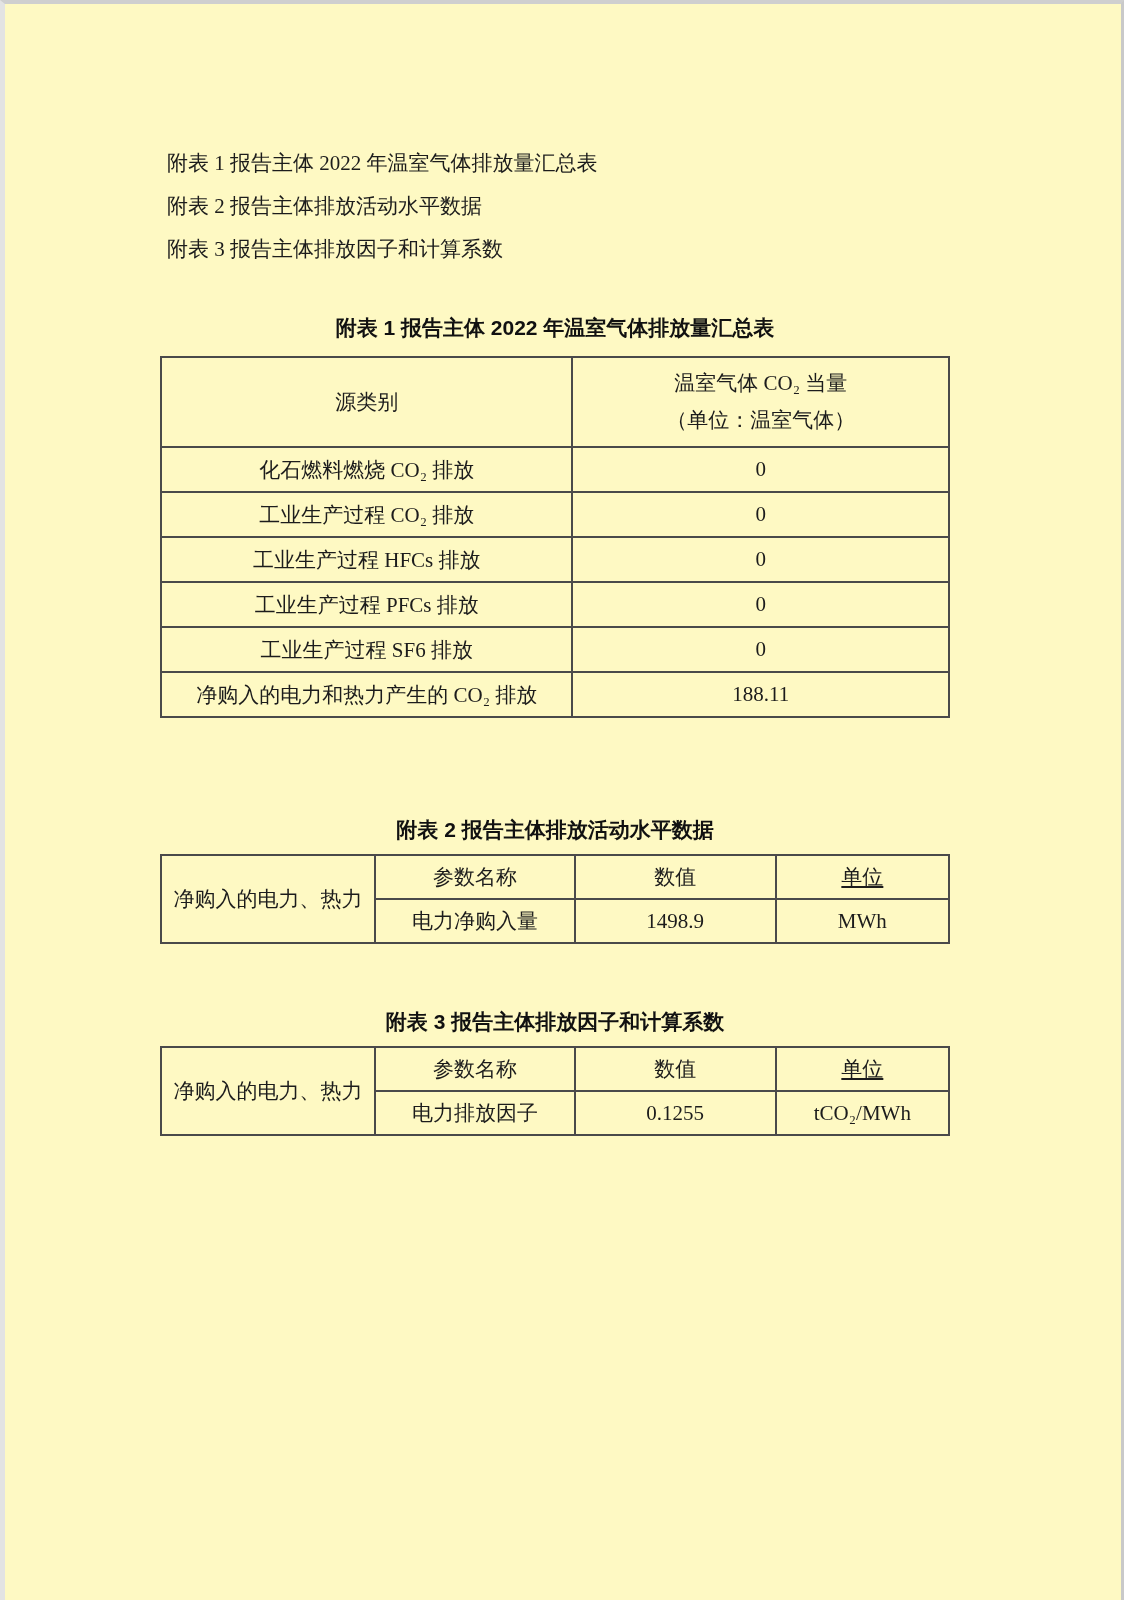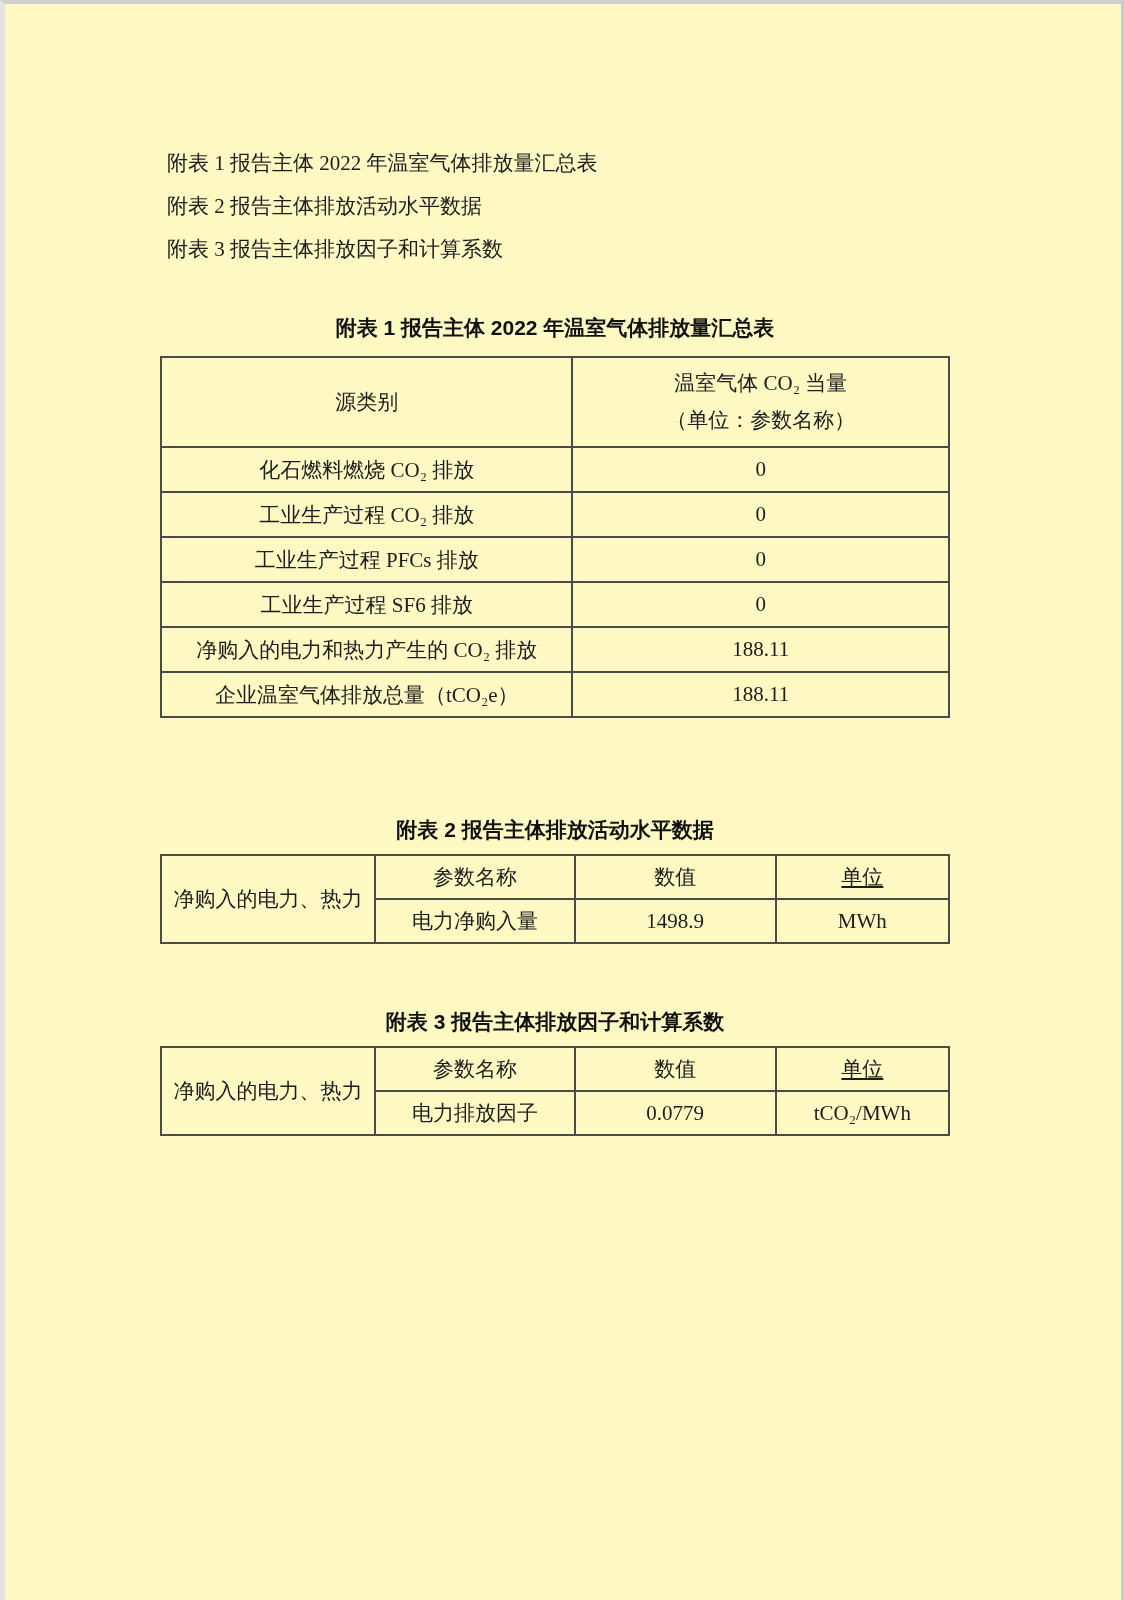--- a/index.html
+++ b/index.html
@@ -94,45 +94,45 @@
   </div>
 
   <div class="tbl-title" id="title-1">附表 1  报告主体 2022 年温室气体排放量汇总表</div>
 
   <table class="doc" id="table-1">
     <tbody>
       <tr class="hdr-row">
         <th class="col-source">源类别</th>
         <th class="col-value hdr-two-line">
           <div class="line">温室气体 CO₂ 当量</div>
-          <div class="line">（单位：参数名称）</div>
+          <div class="line">（单位：温室气体）</div>
         </th>
       </tr>
       <tr class="data-row">
         <td>化石燃料燃烧 CO₂ 排放</td>
         <td>0</td>
       </tr>
       <tr class="data-row">
         <td>工业生产过程 CO₂ 排放</td>
+        <td>0</td>
+      </tr>
+      <tr class="data-row">
+        <td>工业生产过程 HFCs 排放</td>
         <td>0</td>
       </tr>
       <tr class="data-row">
         <td>工业生产过程 PFCs 排放</td>
         <td>0</td>
       </tr>
       <tr class="data-row">
         <td>工业生产过程 SF6 排放</td>
         <td>0</td>
       </tr>
       <tr class="data-row">
         <td>净购入的电力和热力产生的 CO₂ 排放</td>
-        <td>188.11</td>
-      </tr>
-      <tr class="data-row">
-        <td>企业温室气体排放总量（tCO₂e）</td>
         <td>188.11</td>
       </tr>
     </tbody>
   </table>
 
   <div class="tbl-title" id="title-2">附表 2  报告主体排放活动水平数据</div>
 
   <table class="doc" id="table-2">
     <tbody>
       <tr>
@@ -154,19 +154,19 @@
   <table class="doc" id="table-3">
     <tbody>
       <tr>
         <td class="col-cat cat-cell" rowspan="2">净购入的电力、热力</td>
         <th class="col-param">参数名称</th>
         <th class="col-num">数值</th>
         <th class="col-unit">单位</th>
       </tr>
       <tr>
         <td>电力排放因子</td>
-        <td>0.0779</td>
+        <td>0.1255</td>
         <td>tCO₂/MWh</td>
       </tr>
     </tbody>
   </table>
 
 </div>
 
 </body></html>

